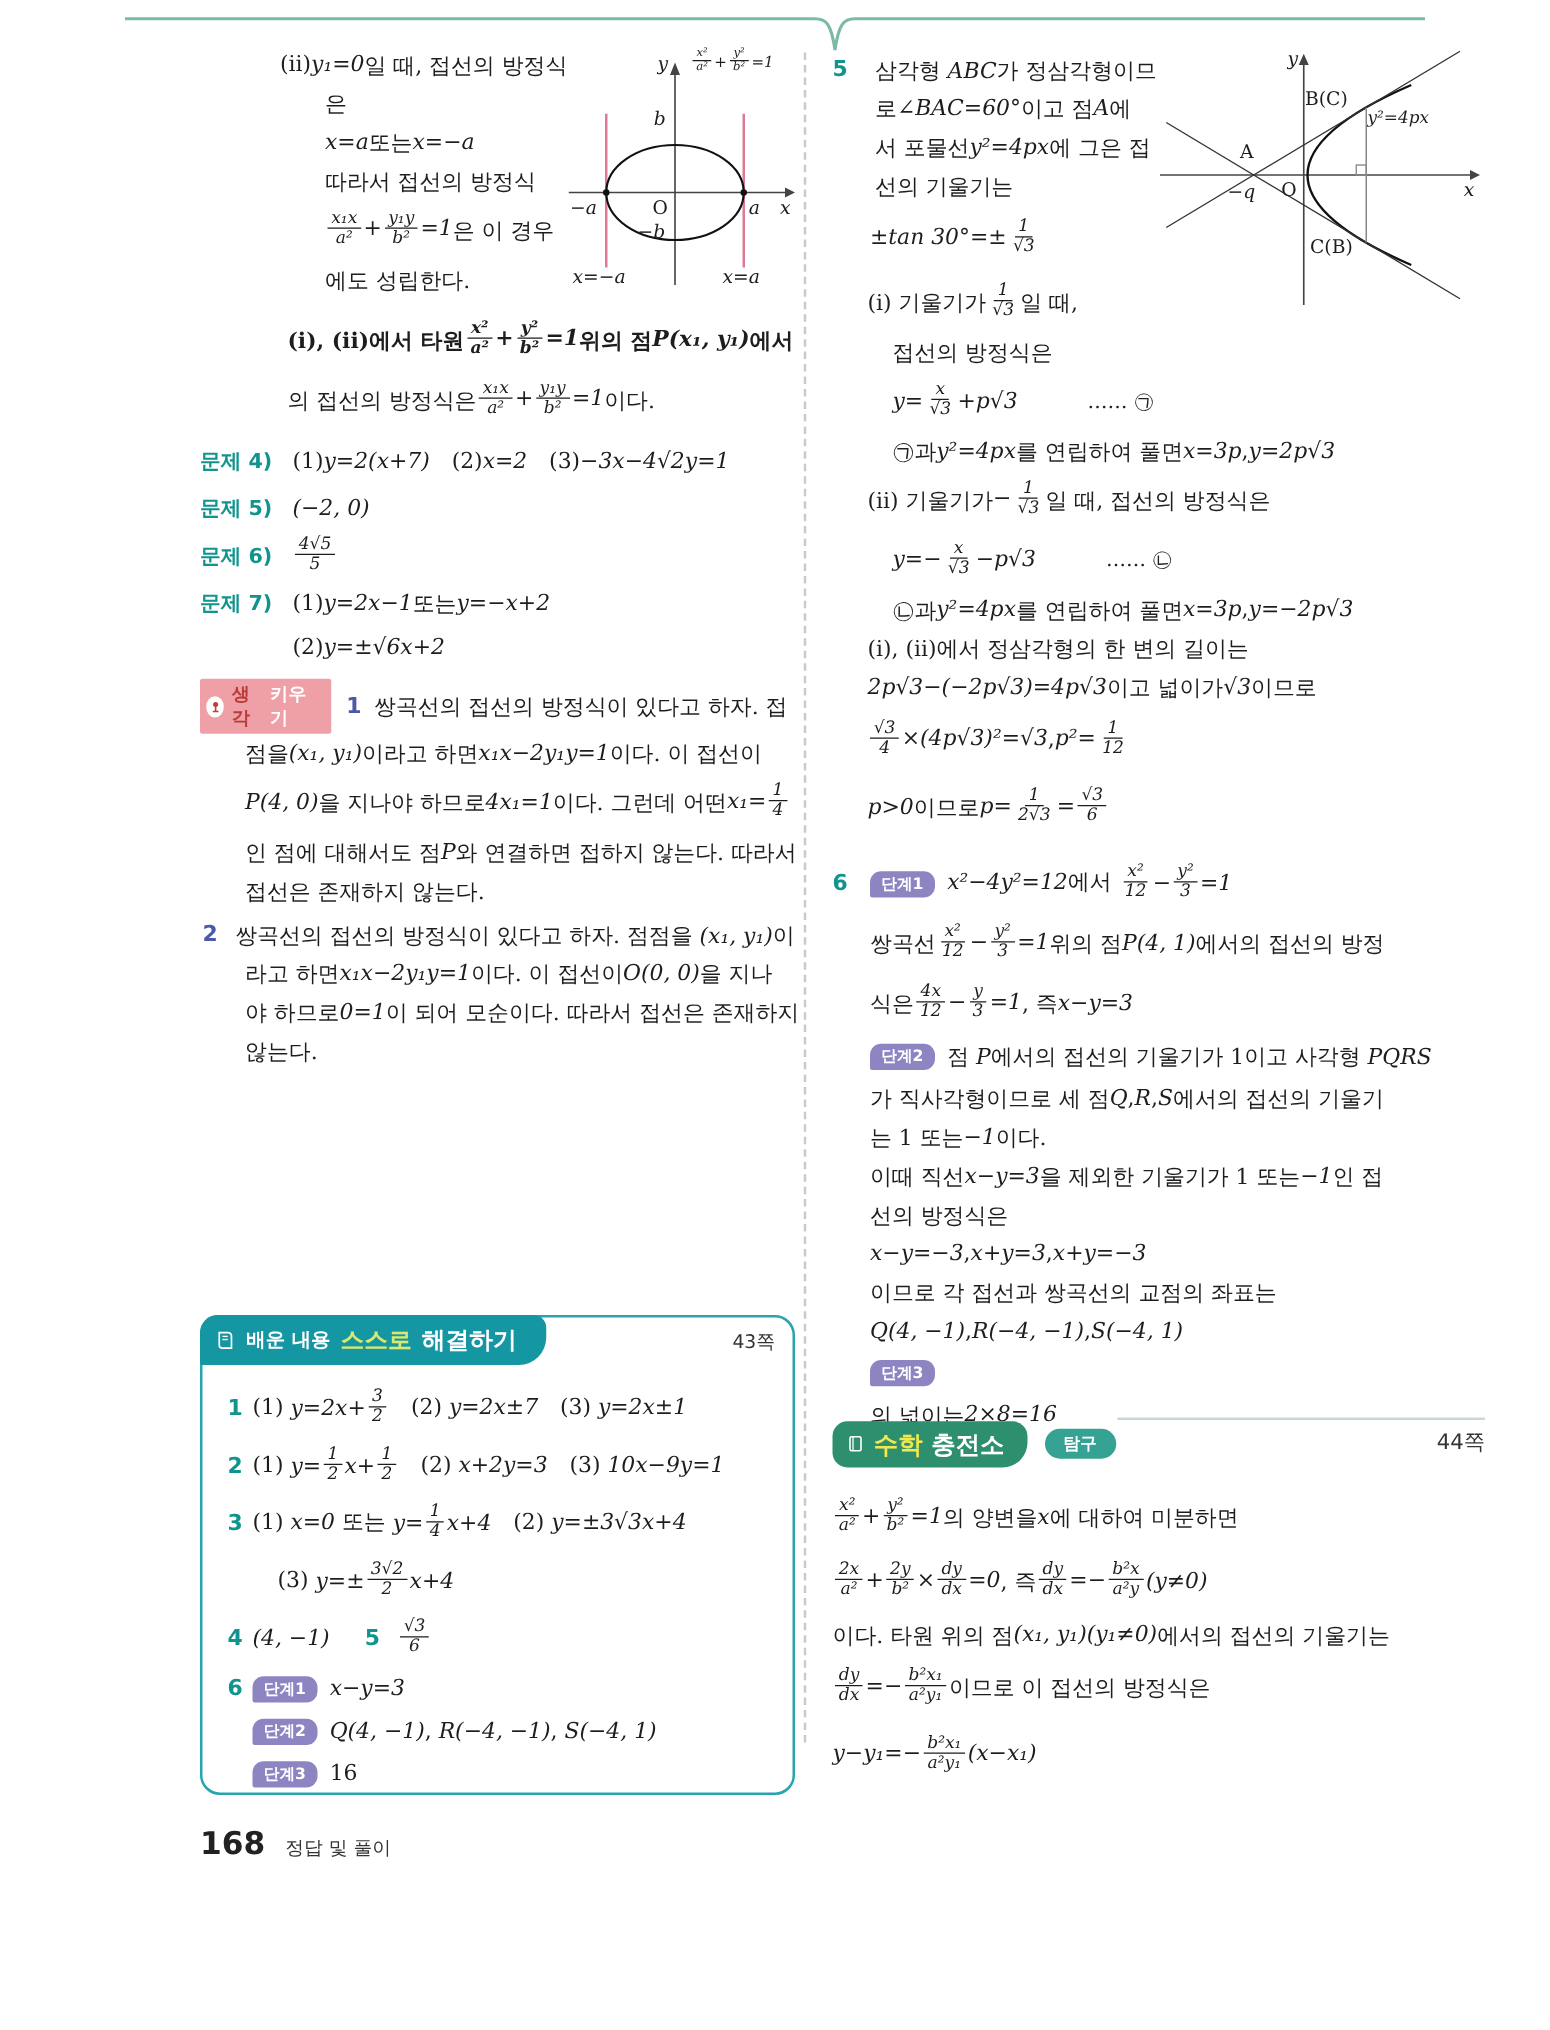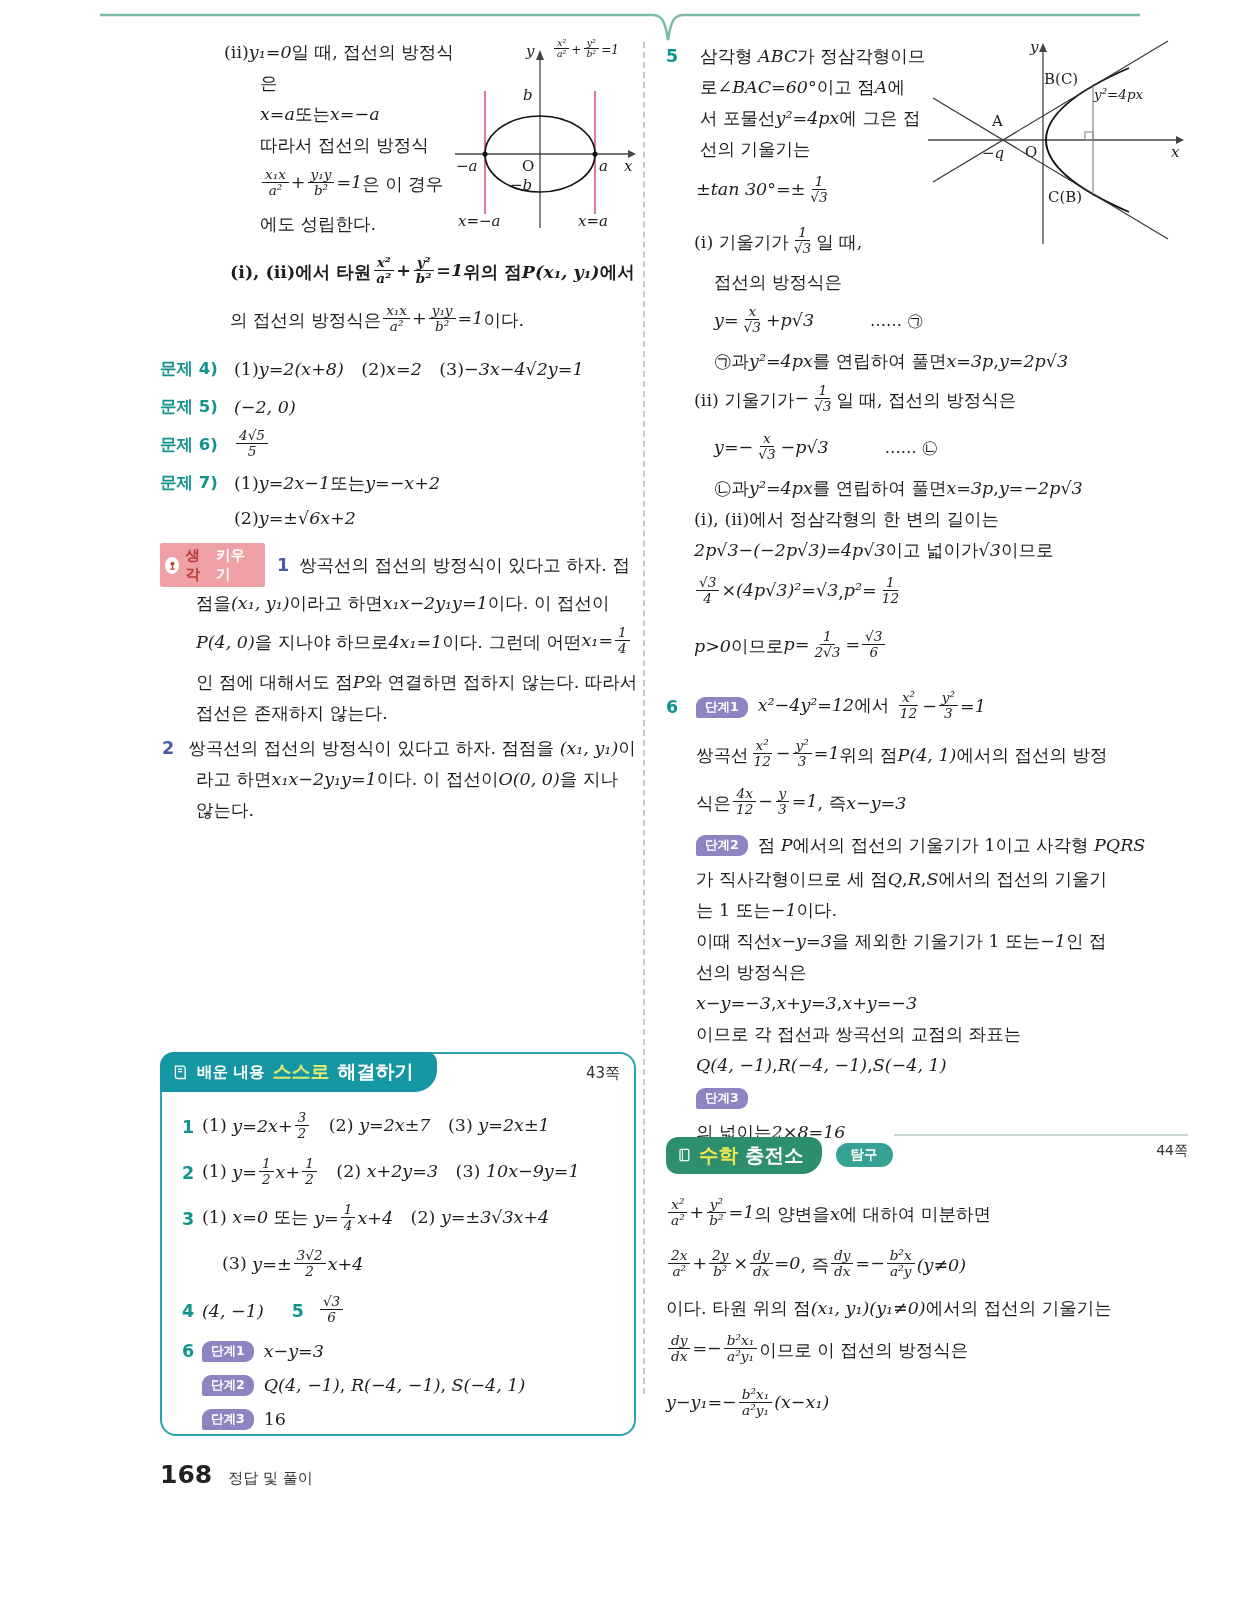--- a/index.html
+++ b/index.html
@@ -58,21 +58,21 @@
   
   .charge{position:absolute;left:666px;top:1134px;width:522px;}
   .charge-hdr{position:relative;display:flex;align-items:center;gap:14px;height:42px;}
   .hdr-rule{position:absolute;left:228px;right:0;top:0;border-top:2px solid #c9d9d2;}
   .charge-tab{background:#2e8f6e;border-radius:12px 12px 20px 12px;padding:5px 18px 5px 10px;
               display:flex;align-items:center;gap:7px;}
   .charge-tab .em{color:#efe84e;font-weight:800;font-size:19.5px;font-family:"DejaVu Sans","Liberation Sans",sans-serif;}
   .charge-tab .ti{color:#fff;font-weight:800;font-size:19.5px;font-family:"DejaVu Sans","Liberation Sans",sans-serif;}
   .tag-pill{background:#35a293;color:#fff;border-radius:999px;padding:3px 15px;font-size:13.5px;
             font-weight:700;font-family:Liberation Mono, monospace;}
-  .charge .pref{margin-left:auto;font-size:14px;color:#333;font-family:"DejaVu Sans","Liberation Sans",sans-serif;
+  .charge .pref{margin-left:auto;font-size:17px;color:#333;font-family:"DejaVu Sans","Liberation Sans",sans-serif;
                 align-self:flex-start;margin-top:8px;}
   .charge-body{margin-top:14px;}
   
   .sec2{position:relative;}
   .sec2-text{width:300px;}
   .ediag{position:absolute;left:292px;top:0;width:185px;height:200px;}
   .dlbl{position:absolute;font-style:italic;font-size:15px;white-space:nowrap;}
   .dlbl.rm{font-style:normal;}
   .dlbl.small{font-size:12px;}
   .item5{position:relative;}
@@ -155,21 +155,21 @@
     <div class="line lf" style="margin-left:70px;">의 접선의 방정식은 <i class="m"><span class="fr">
             <span class="fn">x₁x</span>
             <span class="fd">a²</span>
           </span>+<span class="fr">
             <span class="fn">y₁y</span>
             <span class="fd">b²</span>
           </span>=1</i>이다.</div>
 
     <div class="prob" style="margin-top:6px;">
       <span class="prob-label">문제 4)</span>
-      <span class="line">(1) <i class="m">y=2(x+8)</i> (2) <i class="m">x=2</i> (3) <i class="m">−3x−4√2y=1</i></span>
+      <span class="line">(1) <i class="m">y=2(x+7)</i> (2) <i class="m">x=2</i> (3) <i class="m">−3x−4√2y=1</i></span>
     </div>
     <div class="prob">
       <span class="prob-label">문제 5)</span>
       <span class="line">
           <i class="m">(−2, 0)</i>
         </span>
     </div>
     <div class="prob lf2">
       <span class="prob-label">문제 6)</span>
       <span class="line">
@@ -205,20 +205,21 @@
             <span class="fd">4</span>
           </span></i></div>
     <div class="line think-cont">인 점에 대해서도 점 <i class="m">P</i>와 연결하면 접하지 않는다. 따라서</div>
     <div class="line think-cont">접선은 존재하지 않는다.</div>
 
     <div class="line" style="margin-top:4px;">
       <span class="num-indigo" style="margin-left:2px;margin-right:14px;">2</span>
       <span>쌍곡선의 접선의 방정식이 있다고 하자. 점점을 <i class="m">(x₁, y₁)</i>이</span>
     </div>
     <div class="line think-cont">라고 하면 <i class="m">x₁x−2y₁y=1</i>이다. 이 접선이 <i class="m">O(0, 0)</i>을 지나</div>
+    <div class="line think-cont">야 하므로 <i class="m">0=1</i>이 되어 모순이다. 따라서 접선은 존재하지</div>
     <div class="line think-cont">않는다.</div>
   </div>
 
   <div class="answer-box">
     <div class="answer-tab">
       <span style="display:flex;">
         <svg width="17" height="17" viewBox="0 0 20 20">
             <path d="M4 2.5 h8.5 a3 3 0 0 1 3 3 V17 H7 a3 3 0 0 1 -3 -3 Z" fill="none" stroke="#fff" stroke-width="1.6"></path>
             <path d="M7 6 h5 M7 9 h5" stroke="#fff" stroke-width="1.3"></path>
           </svg>

